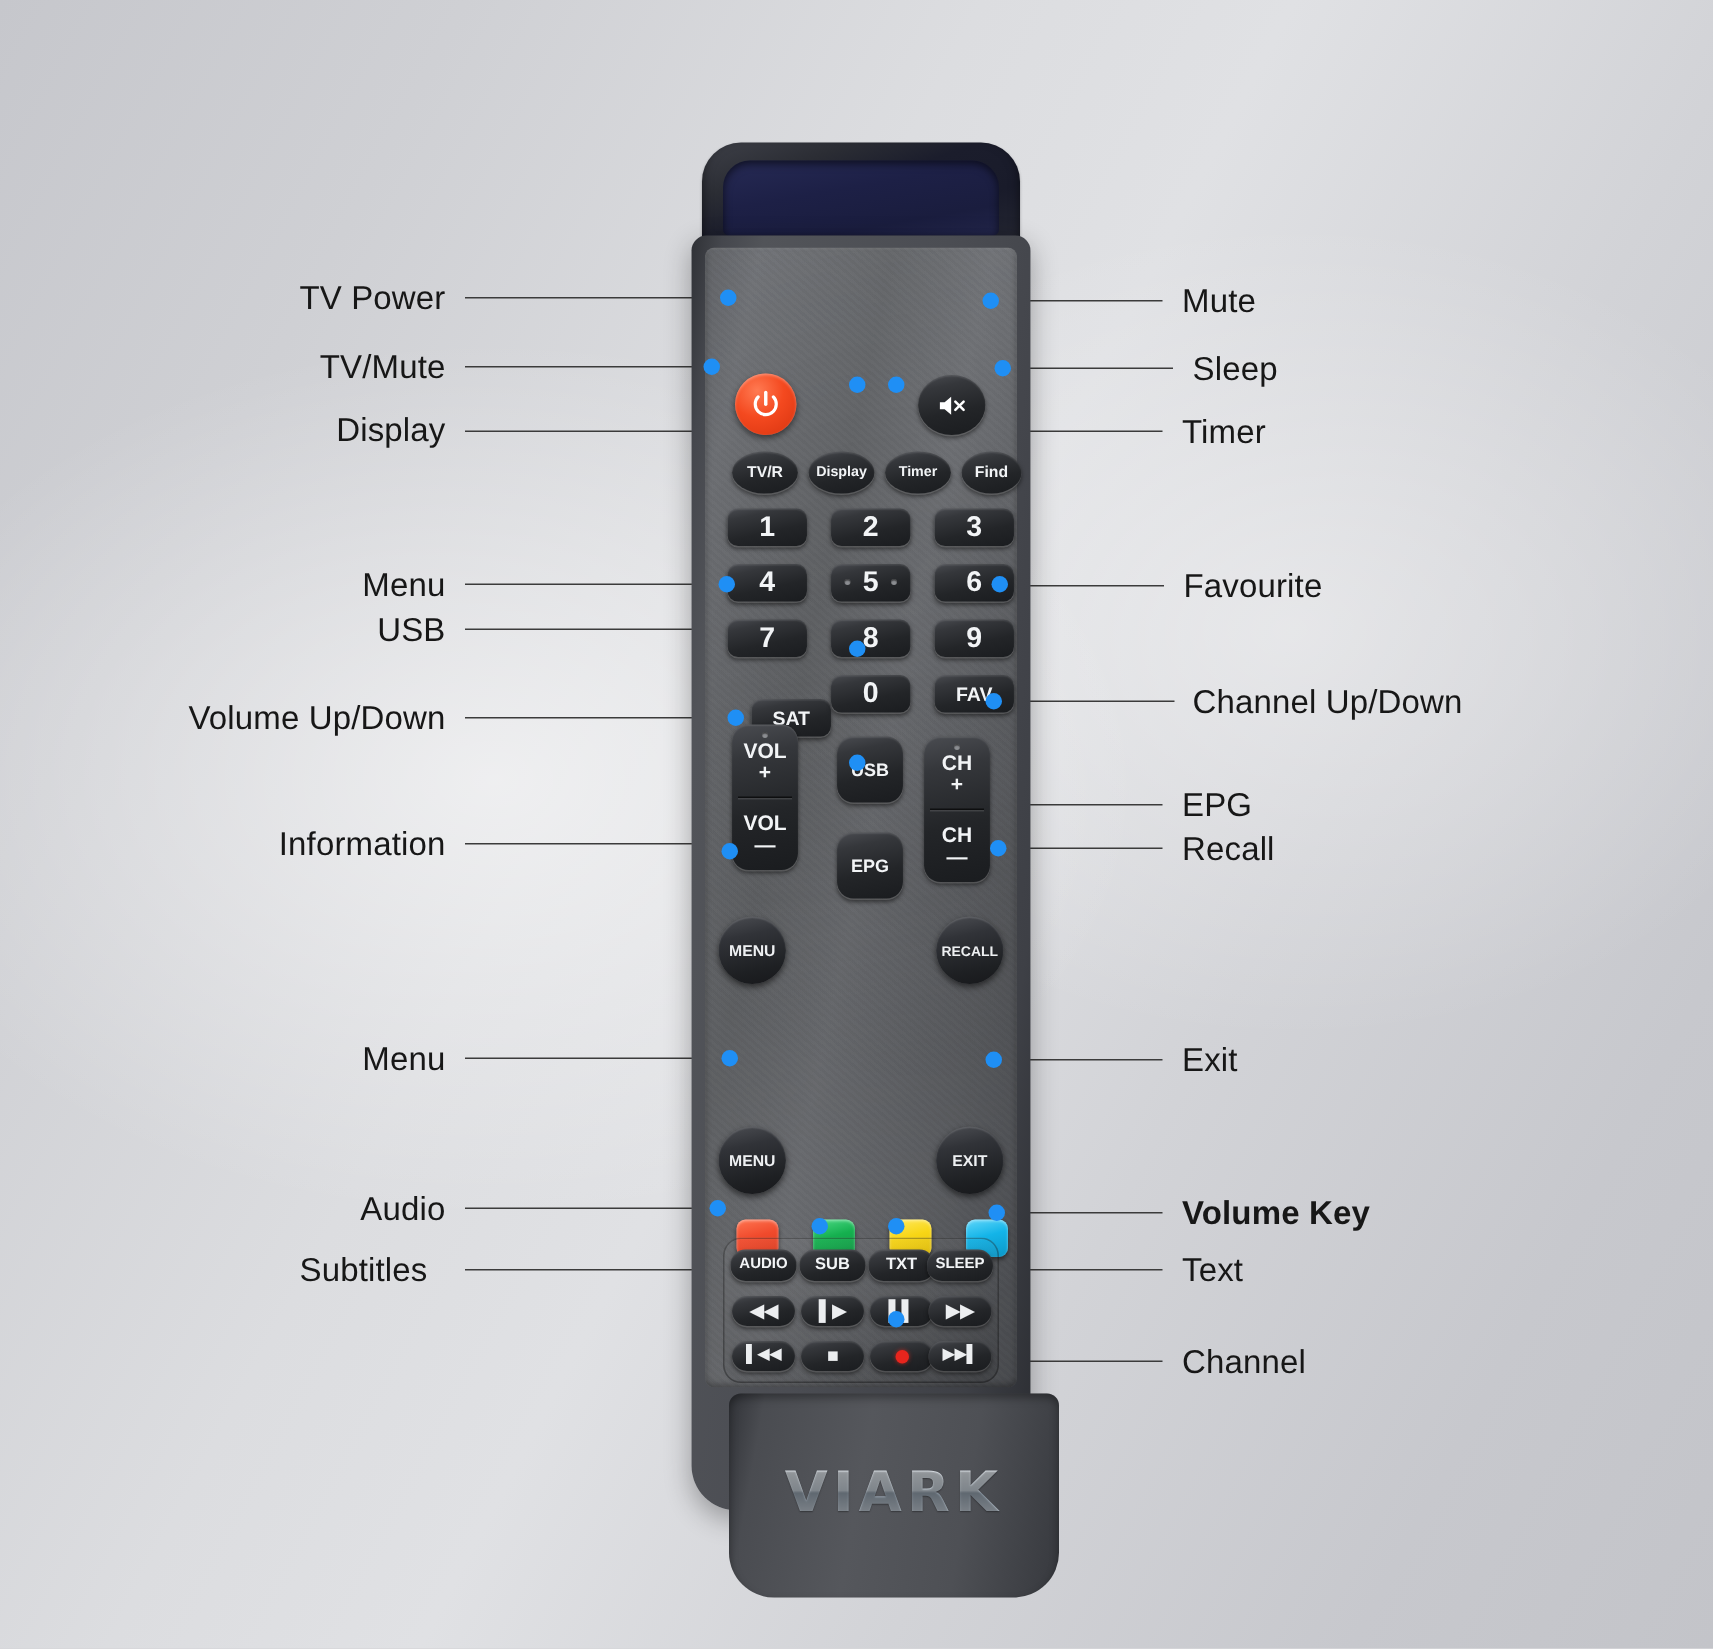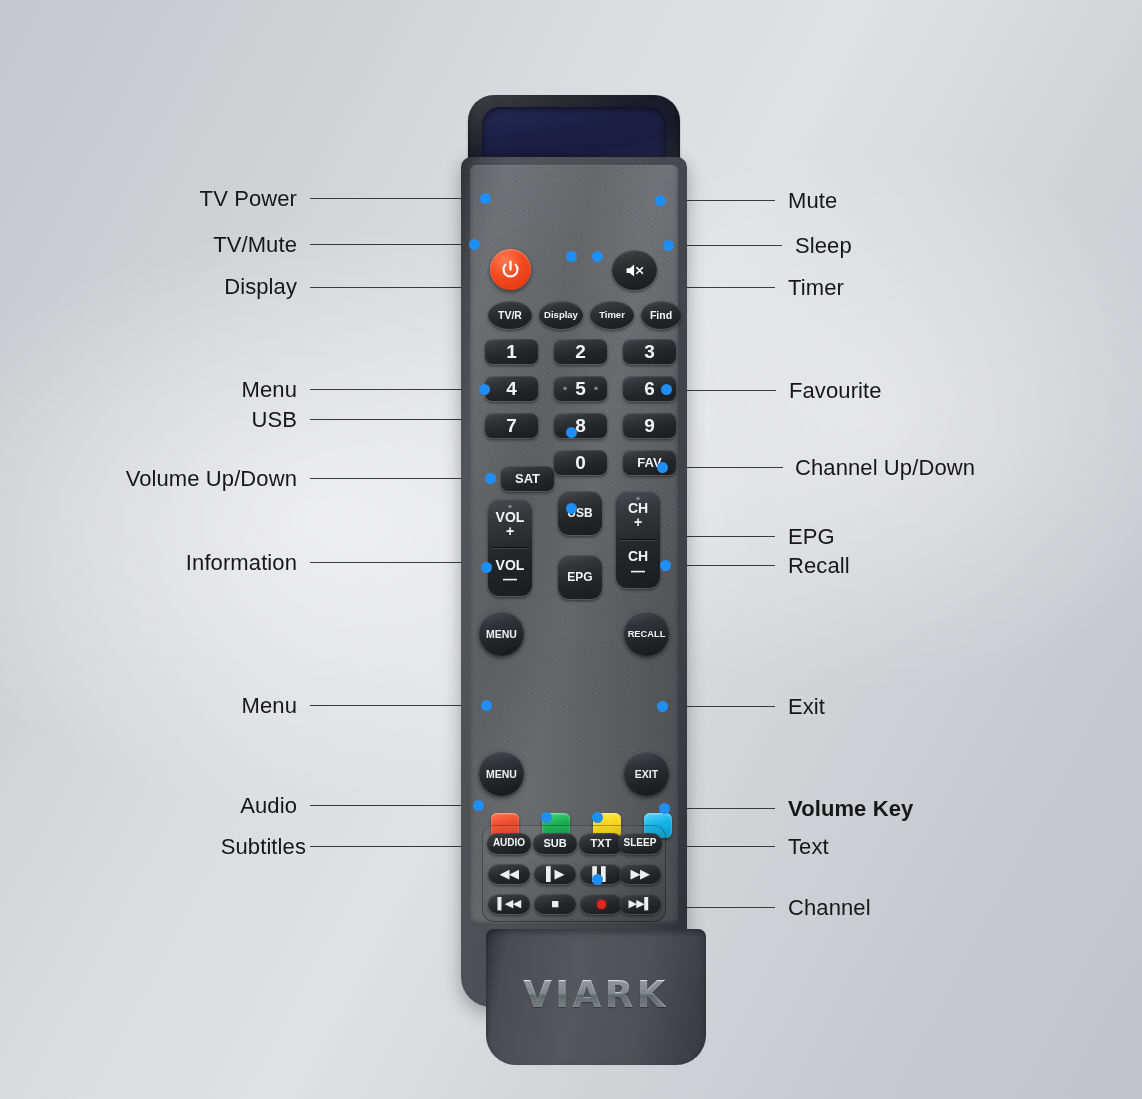--- a/index.html
+++ b/index.html
@@ -150,21 +150,21 @@
 
   <div class="label l" style="right:845px;top:188px;">TV Power</div>
   <div class="label l" style="right:845px;top:234px;">TV/Mute</div>
   <div class="label l" style="right:845px;top:276px;">Display</div>
   <div class="label l" style="right:845px;top:379px;">Menu</div>
   <div class="label l" style="right:845px;top:409px;">USB</div>
   <div class="label l" style="right:845px;top:468px;">Volume Up/Down</div>
   <div class="label l" style="right:845px;top:552px;">Information</div>
   <div class="label l" style="right:845px;top:695px;">Menu</div>
   <div class="label l" style="right:845px;top:795px;">Audio</div>
-  <div class="label l" style="right:836px;top:836px;text-align:center;">Subtitles</div>
+  <div class="label l" style="right:857px;top:836px;text-align:center;">Subtitles</div>
 
   <div class="leader" style="left:310px;top:198px;width:176px;"></div>
   <div class="leader" style="left:310px;top:244px;width:164px;"></div>
   <div class="leader" style="left:310px;top:287px;width:262px;"></div>
   <div class="vleader" style="left:571px;top:257px;height:31px;"></div>
   <div class="leader" style="left:310px;top:389px;width:174px;"></div>
   <div class="leader" style="left:310px;top:419px;width:262px;"></div>
   <div class="vleader" style="left:571px;top:419px;height:15px;"></div>
   <div class="leader" style="left:310px;top:478px;width:180px;"></div>
   <div class="leader" style="left:310px;top:562px;width:176px;"></div>
@@ -265,21 +265,21 @@
         <div class="btn num" style="left:15px;top:301px;margin-left:16px;">
             <span style="font-size:13px">SAT</span>
           </div>
         <div class="btn num" style="left:84px;top:285px;">
             <span>0</span>
           </div>
         <div class="btn num" style="left:153px;top:285px;">
             <span style="font-size:13px">FAV</span>
           </div>
 
-        <div class="btn rock" style="left:18px;top:334px;justify-content:flex-end;">
+        <div class="btn rock" style="left:18px;top:318px;">
           <i class="dotled" style="left:20px;top:5px;"></i>
           <div class="seg">
               <span>VOL</span>
               <span>+</span>
             </div>
           <div class="div"></div>
           <div class="seg">
               <span>VOL</span>
               <span>—</span>
             </div>

